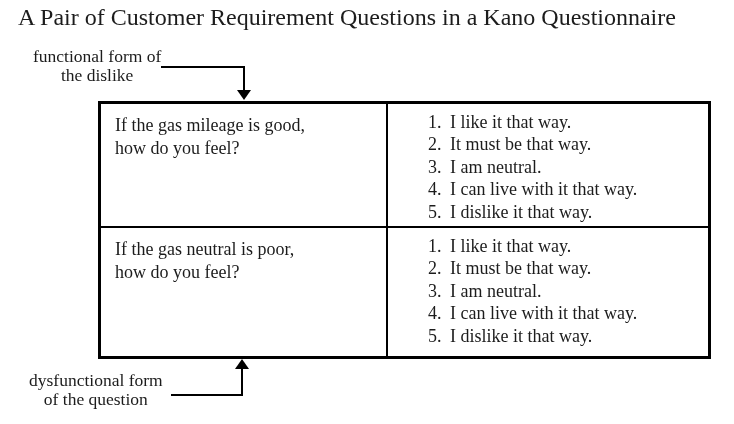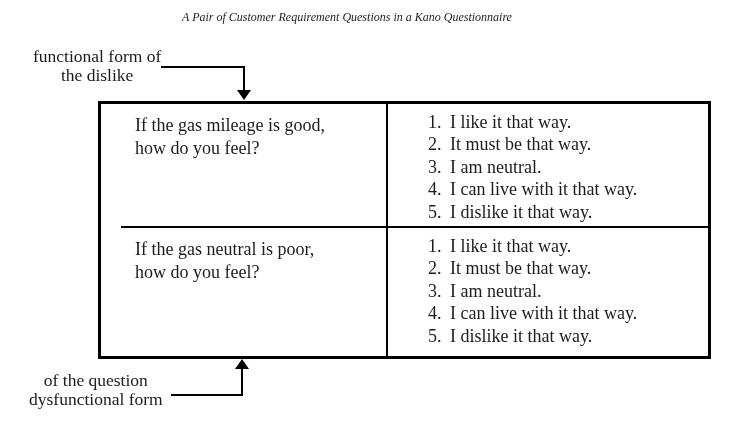--- a/index.html
+++ b/index.html
@@ -15,24 +15,23 @@
     font-family: "Liberation Serif", "DejaVu Serif", serif;
     color: var(--txt, #1c1c1c);
     overflow: hidden;
   }
   .title {
     position: absolute;
     top: 6px;
     left: 0;
     width: 694px;
     text-align: center;
-    font-size: 12px;
+    font-size: 24px;
     line-height: 22px;
     white-space: nowrap;
-    font-style: italic;
   }
   .anno {
     position: absolute;
     display: inline-block;
     text-align: center;
     font-size: 17.5px;
     line-height: 19px;
     white-space: nowrap;
     margin-left: 21px;
   }
@@ -74,21 +73,21 @@
     grid-template-columns: 287px 1fr;
     grid-template-rows: 124px 1fr;
     background: var(--bg, #ffffff);
   }
   .cell {
     box-sizing: border-box;
     font-size: 18px;
   }
   .cell.col-left  { border-right: 2px solid var(--line, #000); }
   .cell.row-top   { border-bottom: 2px solid var(--line, #000); }
-  .q-cell { padding: 10px 10px 0 14px; margin-left: 20px; }
+  .q-cell { padding: 10px 10px 0 14px; }
   .q-text { line-height: 23px; }
   .opt-cell { padding: 7px 4px 0 40px; }
   .opt {
     display: flex;
     line-height: 22.4px;
     white-space: nowrap;
   }
   .opt .num {
     display: inline-block;
     width: 22px;
@@ -169,17 +168,17 @@
       </div>
     </div>
 
   </div>
 
   <div class="arrow-up" style="left:235px; top:359px;"></div>
   <div class="vline" style="left:241px; top:368px; height:28px;"></div>
   <div class="hline" style="left:171px; top:394px; width:72px;"></div>
 
   <div class="anno anno-bottom">
+    <span>dysfunctional form</span>
     <span>of the question</span>
-    <span>dysfunctional form</span>
   </div>
 
 </div>
 
 </body></html>

